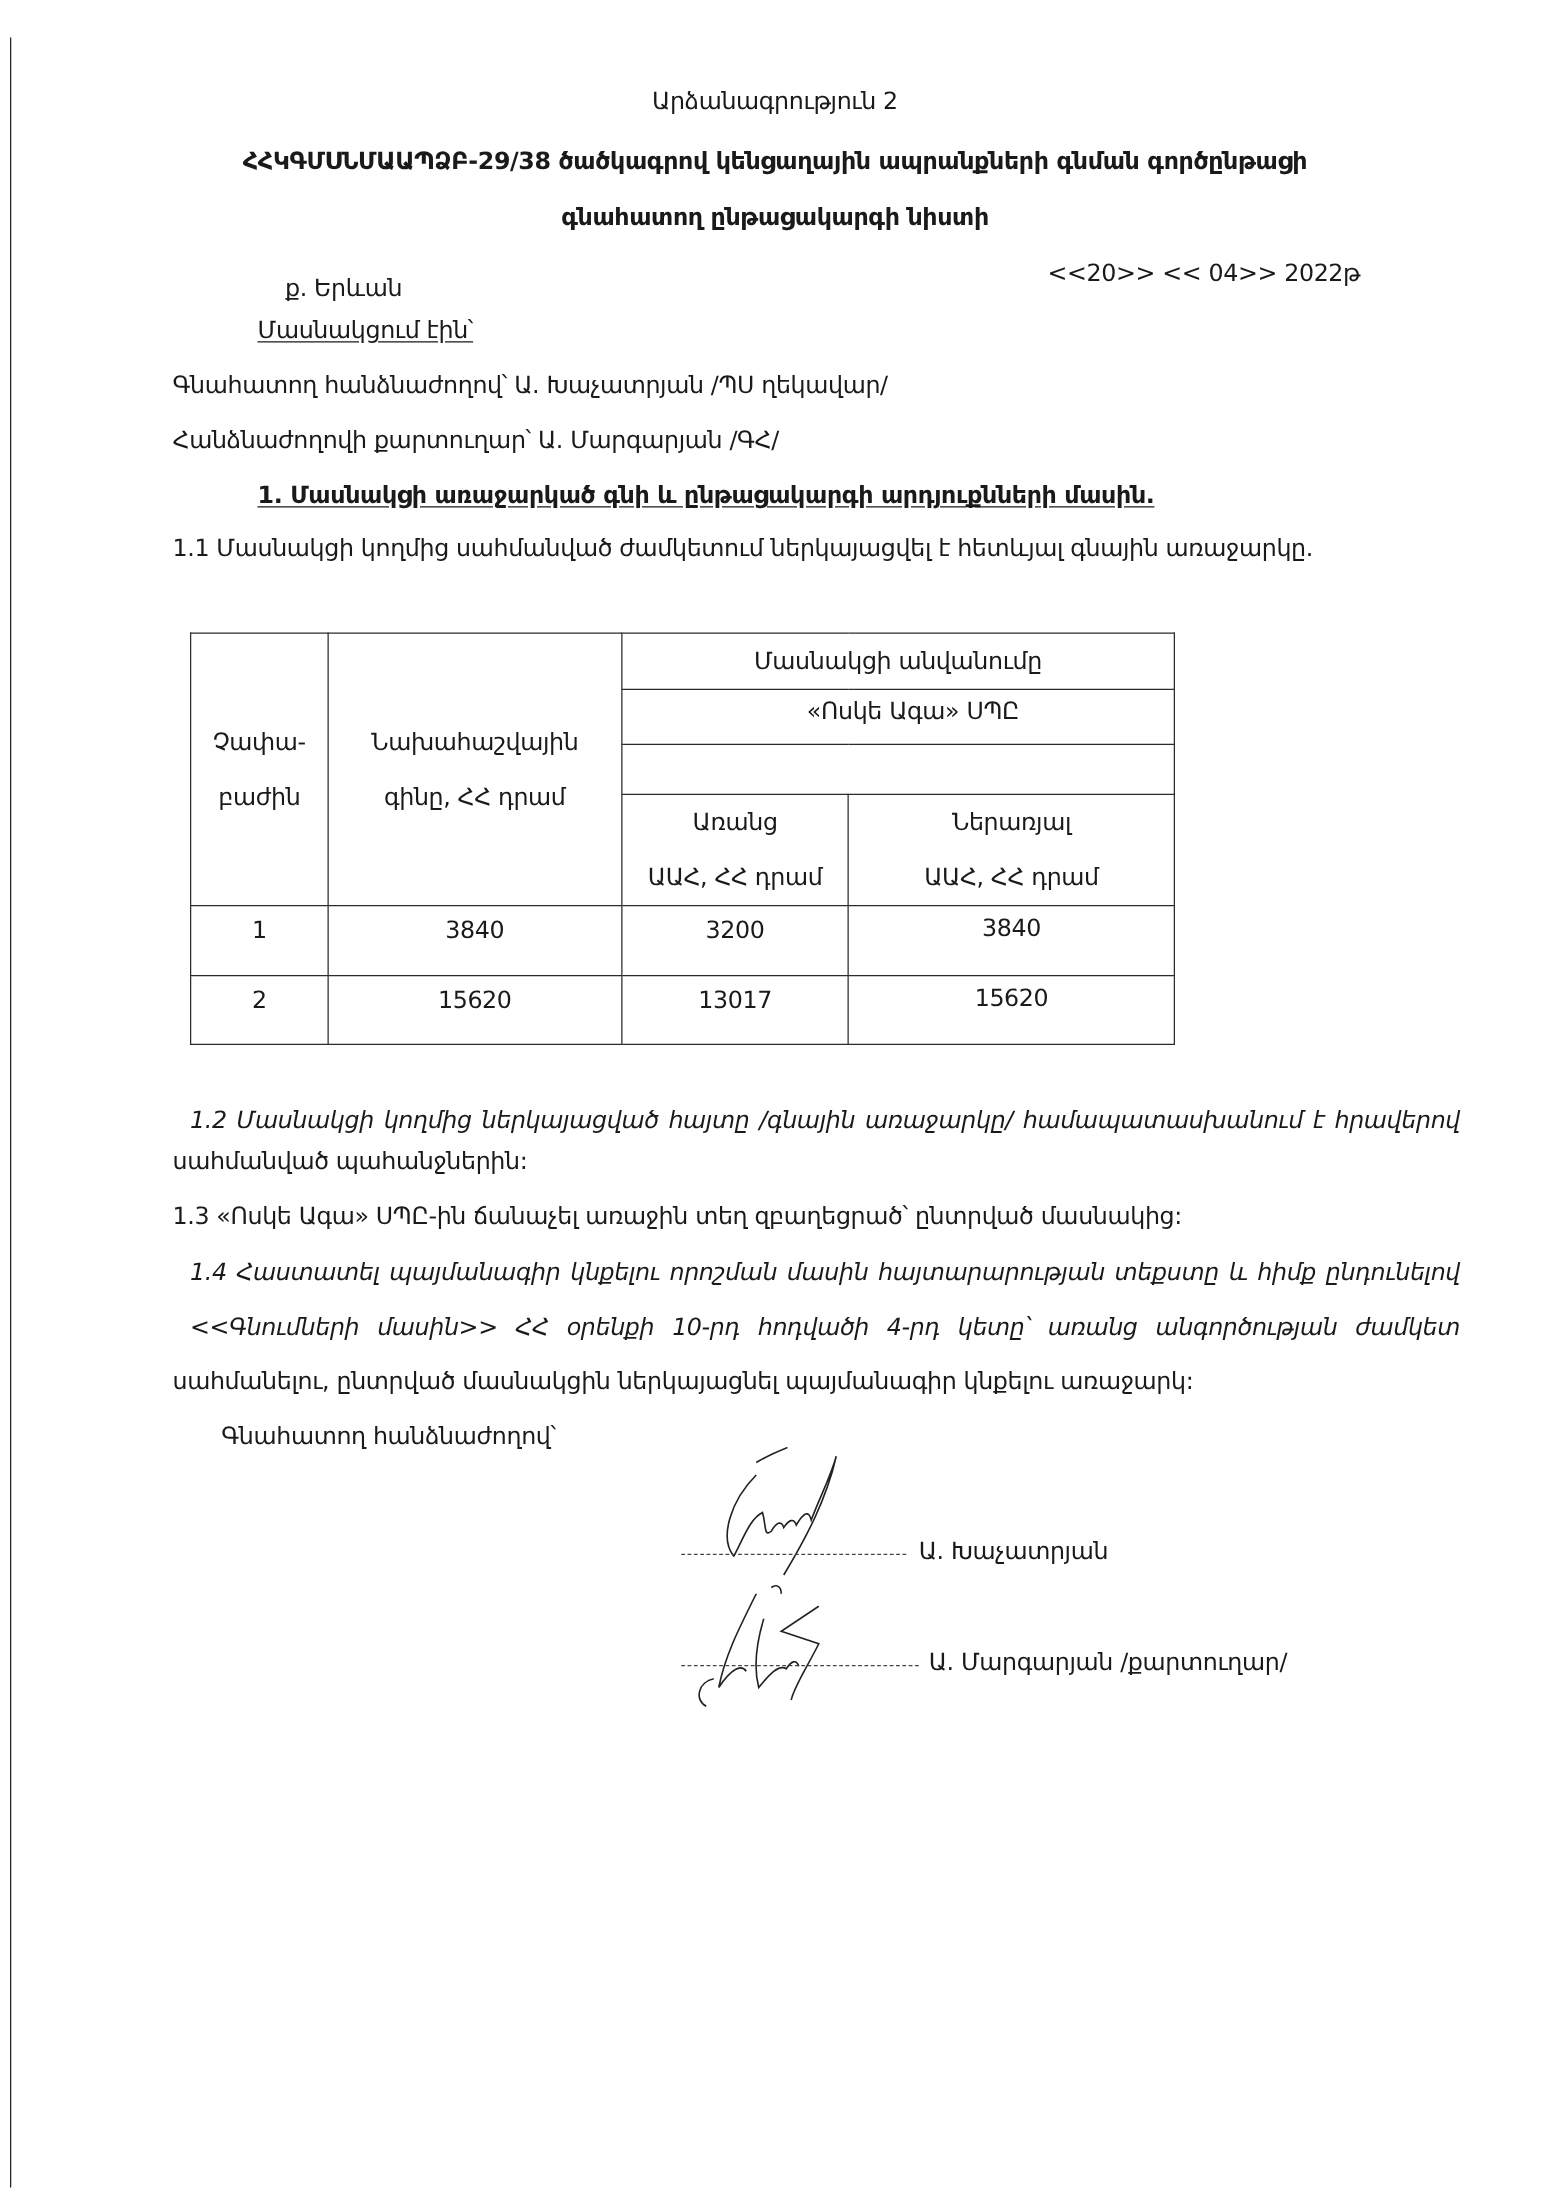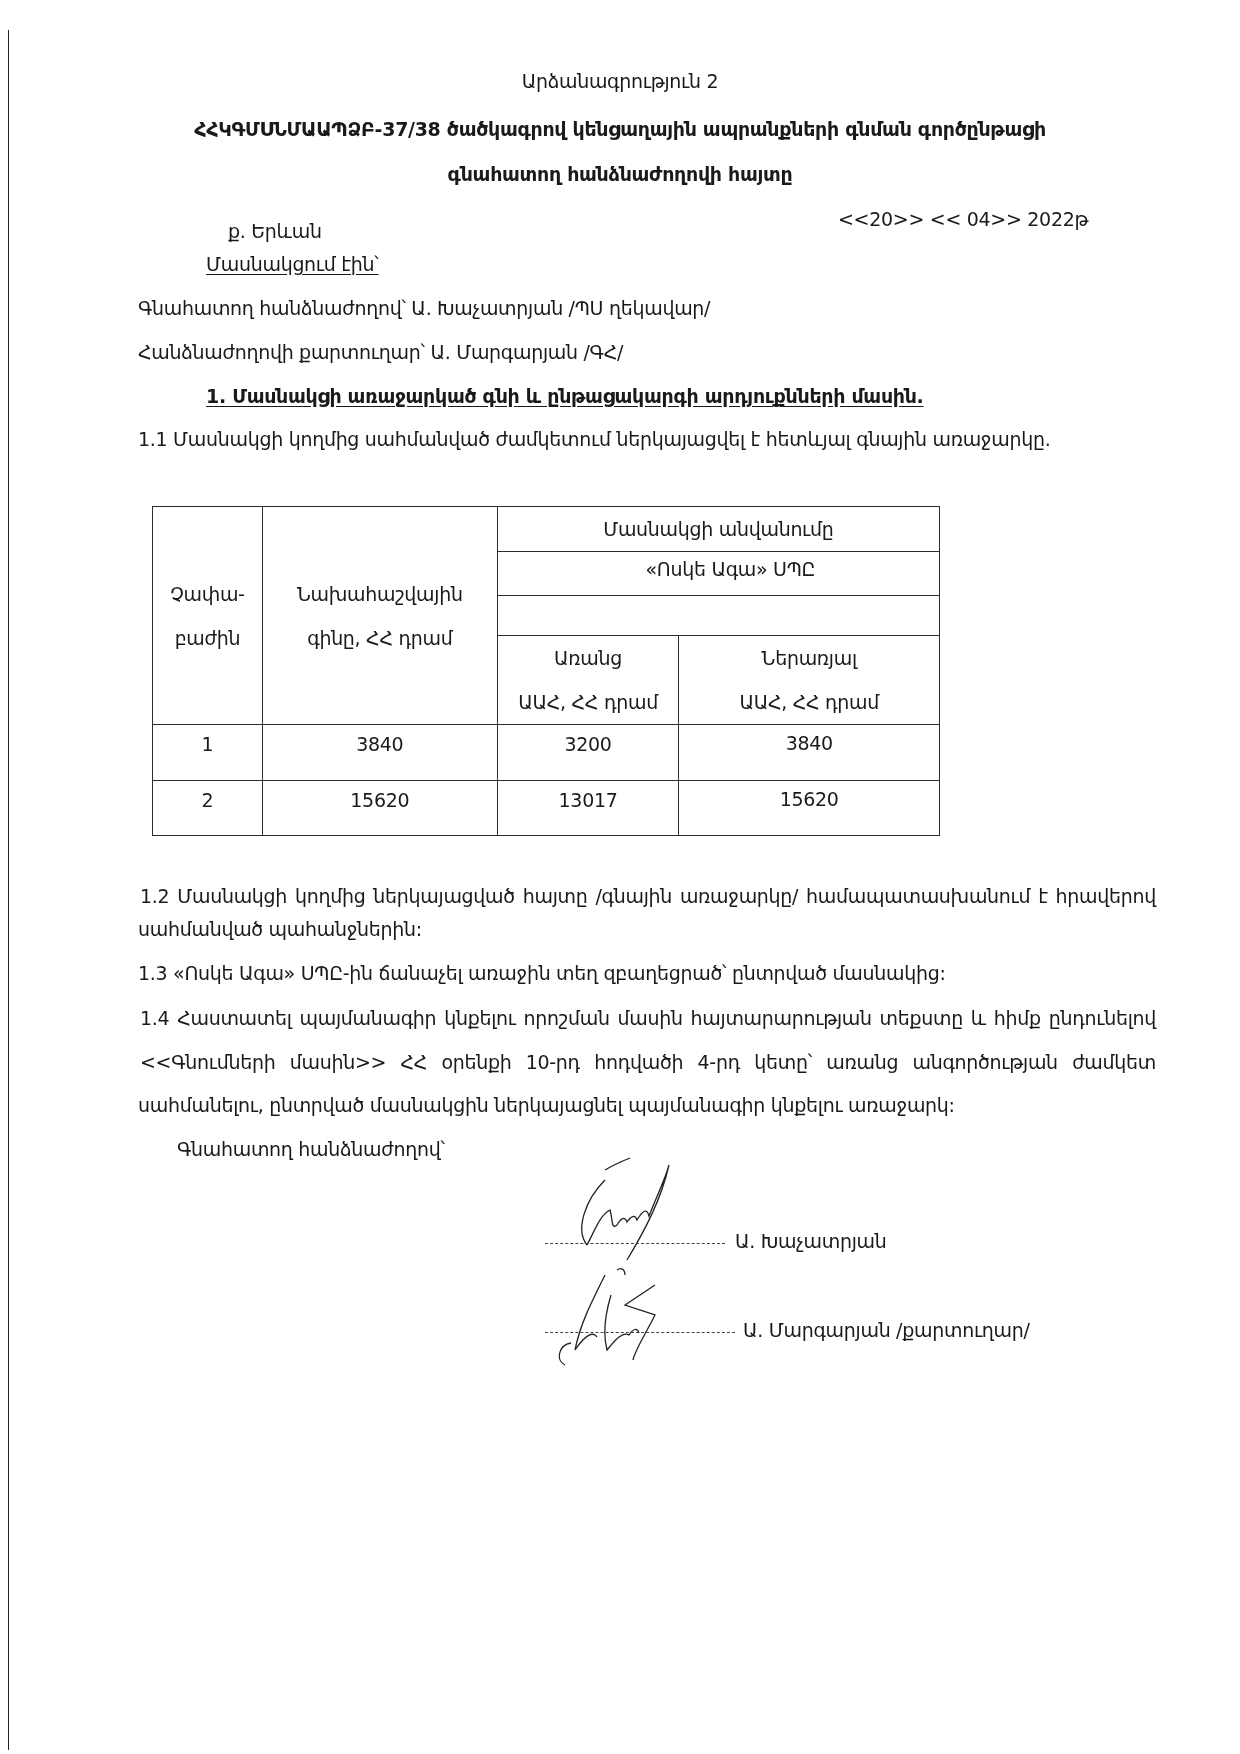--- a/index.html
+++ b/index.html
@@ -9,35 +9,35 @@
   .abs { position: absolute; white-space: nowrap; }
   .t { font-size: 19px; letter-spacing: -0.3px; }
   .center { left: 0; width: 1240px; text-align: center; }
   .u { text-decoration: underline; text-underline-offset: 3px; }
   .bold { font-weight: bold; }
 
   table.offer { position: absolute; left: 152px; top: 506px; width: 788px;
                 border-collapse: collapse; font-size: 19px; letter-spacing: -0.3px; }
   table.offer td { border: 1.5px solid #2b2b2b; text-align: center; vertical-align: middle; padding: 0; line-height: 44px; }
 
-  .para { position: absolute; left: 140px; width: 1016px; font-size: 19px; letter-spacing: -0.3px; line-height: 44px; }
+  .para { position: absolute; left: 152px; width: 1016px; font-size: 19px; letter-spacing: -0.3px; line-height: 44px; font-style: italic; }
   .justify-full { text-align: justify; text-align-last: justify; }
 
   .sig-line { position: absolute; border-top: 1.5px dashed #444; height: 0; }
   .sig-name { position: absolute; font-size: 19px; white-space: nowrap; letter-spacing: -0.3px; }
   svg.signature { position: absolute; overflow: visible; }
 </style>
 </head>
 <body>
 
 <div class="scanline"></div>
 
 <div class="abs t center" style="top:70px;">Արձանագրություն 2</div>
-<div class="abs t center bold" style="top:118px; font-size:19px;">ՀՀԿԳՄՍՆՄԱԱՊՁԲ-37/38 ծածկագրով կենցաղային ապրանքների գնման գործընթացի</div>
-<div class="abs t center bold" style="top:163px;">գնահատող հանձնաժողովի հայտը</div>
+<div class="abs t center bold" style="top:118px; font-size:19px;">ՀՀԿԳՄՍՆՄԱԱՊՁԲ-29/38 ծածկագրով կենցաղային ապրանքների գնման գործընթացի</div>
+<div class="abs t center bold" style="top:163px;">գնահատող ընթացակարգի նիստի</div>
 
 <div class="abs t" style="left:228px; top:220px;">ք. Երևան</div>
 <div class="abs t" style="left:838px; top:208px;">&lt;&lt;20&gt;&gt; &lt;&lt; 04&gt;&gt; 2022թ</div>
 
 <div class="abs t u" style="left:206px; top:253px;">Մասնակցում էին՝</div>
 <div class="abs t" style="left:138px; top:297px;">Գնահատող հանձնաժողով՝ Ա. Խաչատրյան /ՊՍ ղեկավար/</div>
 <div class="abs t" style="left:138px; top:341px;">Հանձնաժողովի քարտուղար՝ Ա. Մարգարյան /ԳՀ/</div>
 
 <div class="abs t u bold" style="left:206px; top:385px;">1. Մասնակցի առաջարկած գնի և ընթացակարգի արդյուքնների մասին.</div>
 <div class="abs t" style="left:138px; top:428px;">1.1 Մասնակցի կողմից սահմանված ժամկետում ներկայացվել է հետևյալ գնային առաջարկը.</div>

